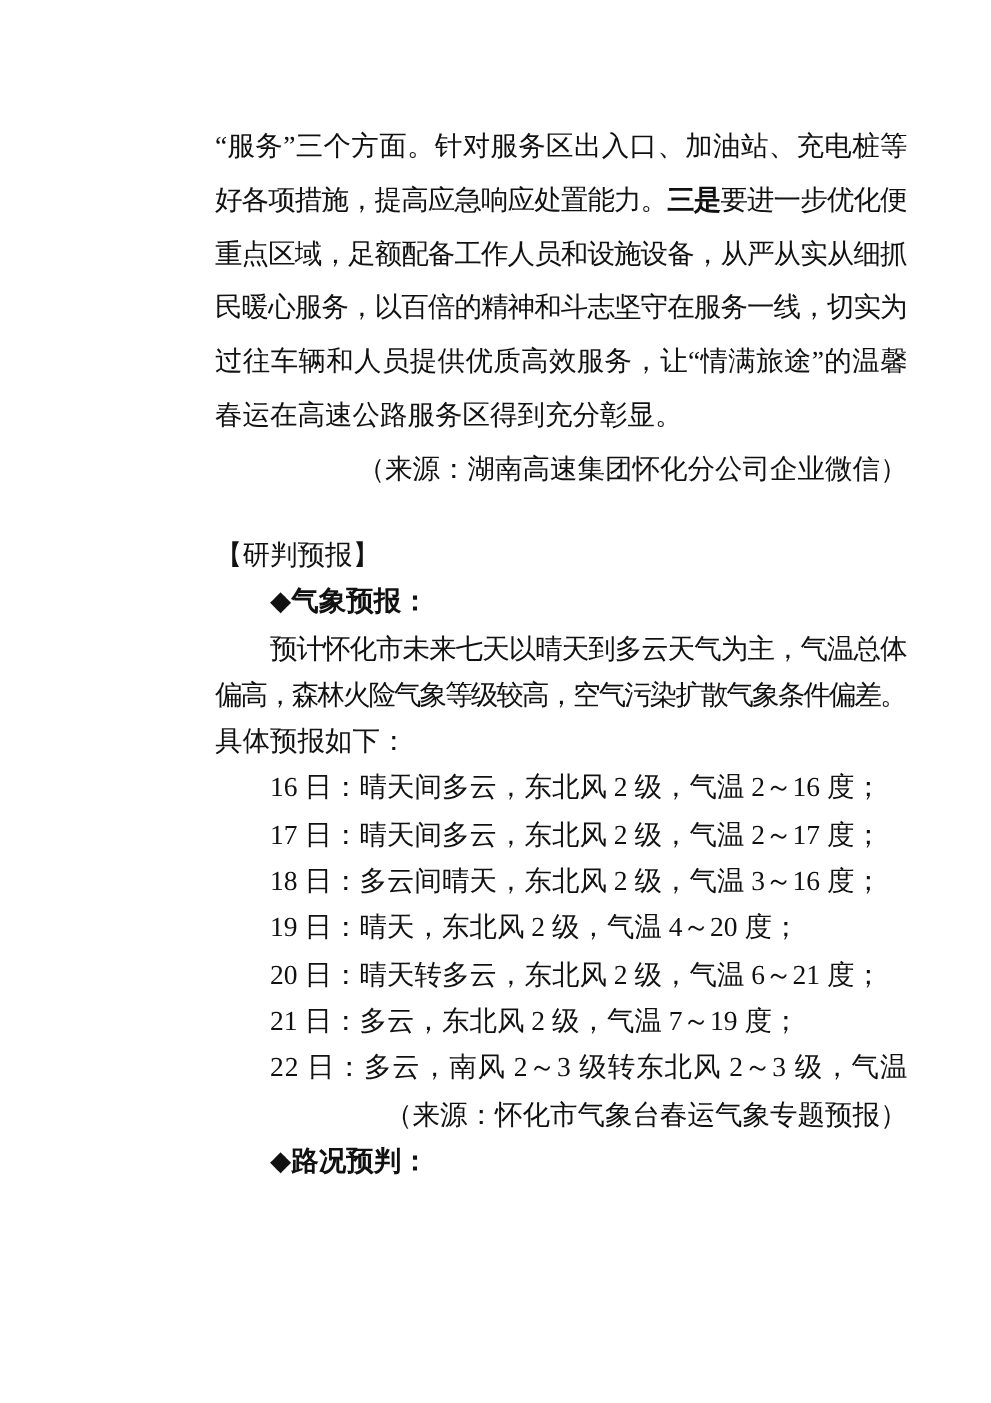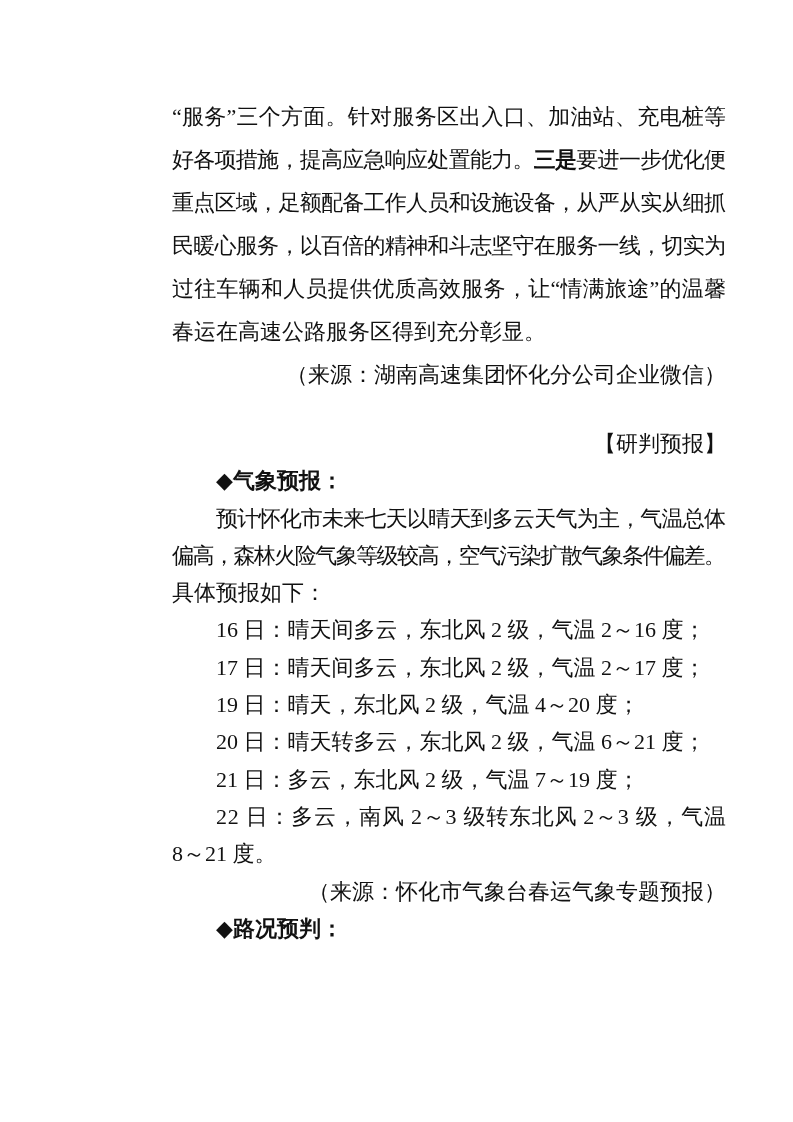--- a/index.html
+++ b/index.html
@@ -45,29 +45,29 @@
       <div class="section" style="top: 95px;">
         <div class="line" style="height: 43px; line-height: 43px;"><span class="ln" style="letter-spacing: 0.25875px;"><span>“服务”三个方面。针对服务区出入口、加油站、充电桩等</span></span></div>
         <div class="line" style="height: 43px; line-height: 43px;"><span class="ln" style="letter-spacing: -0.72px;"><span>好各项措施，提高应急响应处置能力。</span><b>三是</b><span>要进一步优化便</span></span></div>
         <div class="line" style="height: 43px; line-height: 43px;"><span class="ln" style="letter-spacing: -0.72px;"><span>重点区域，足额配备工作人员和设施设备，从严从实从细抓</span></span></div>
         <div class="line" style="height: 43px; line-height: 43px;"><span class="ln" style="letter-spacing: -0.72px;"><span>民暖心服务，以百倍的精神和斗志坚守在服务一线，切实为</span></span></div>
         <div class="line" style="height: 43px; line-height: 43px;"><span class="ln" style="letter-spacing: 0.25875px;"><span>过往车辆和人员提供优质高效服务，让“情满旅途”的温馨</span></span></div>
         <div class="line" style="height: 43px; line-height: 43px;"><span class="ln"><span>春运在高速公路服务区得到充分彰显。</span></span></div>
         <div class="line right" style="height: 43px; line-height: 43px;"><span class="ln"><span>（来源：湖南高速集团怀化分公司企业微信）</span></span></div>
       </div>
       <div class="section" style="top: 425px;">
-        <div class="line" style="height: 37.3px; line-height: 37.3px; text-align: right;"><span class="ln"><span>【研判预报】</span></span></div>
+        <div class="line" style="height: 37.3px; line-height: 37.3px;"><span class="ln"><span>【研判预报】</span></span></div>
         <div class="line indent" style="height: 37.3px; line-height: 37.3px;"><span class="ln"><b>◆气象预报：</b></span></div>
         <div class="line indent" style="height: 37.3px; line-height: 37.3px;"><span class="ln" style="letter-spacing: -0.782609px;"><span>预计怀化市未来七天以晴天到多云天气为主，气温总体</span></span></div>
         <div class="line" style="height: 37.3px; line-height: 37.3px;"><span class="ln" style="letter-spacing: -1.53846px;"><span>偏高，森林火险气象等级较高，空气污染扩散气象条件偏差。</span></span></div>
         <div class="line" style="height: 37.3px; line-height: 37.3px;"><span class="ln"><span>具体预报如下：</span></span></div>
         <div class="line indent" style="height: 37.3px; line-height: 37.3px;"><span class="ln"><span>16 日：晴天间多云，东北风 2 级，气温 2～16 度；</span></span></div>
         <div class="line indent" style="height: 37.3px; line-height: 37.3px;"><span class="ln"><span>17 日：晴天间多云，东北风 2 级，气温 2～17 度；</span></span></div>
+        <div class="line indent" style="height: 37.3px; line-height: 37.3px;"><span class="ln"><span>18 日：多云间晴天，东北风 2 级，气温 3～16 度；</span></span></div>
         <div class="line indent" style="height: 37.3px; line-height: 37.3px;"><span class="ln"><span>19 日：晴天，东北风 2 级，气温 4～20 度；</span></span></div>
         <div class="line indent" style="height: 37.3px; line-height: 37.3px;"><span class="ln"><span>20 日：晴天转多云，东北风 2 级，气温 6～21 度；</span></span></div>
         <div class="line indent" style="height: 37.3px; line-height: 37.3px;"><span class="ln"><span>21 日：多云，东北风 2 级，气温 7～19 度；</span></span></div>
         <div class="line indent" style="height: 37.3px; line-height: 37.3px;"><span class="ln" style="letter-spacing: 0.732143px;"><span>22 日：多云，南风 2～3 级转东北风 2～3 级，气温</span></span></div>
-        <div class="line" style="height: 37.3px; line-height: 37.3px;"><span class="ln"><span>8～21 度。</span></span></div>
         <div class="line right" style="height: 37.3px; line-height: 37.3px;"><span class="ln"><span>（来源：怀化市气象台春运气象专题预报）</span></span></div>
         <div class="line indent" style="height: 37.3px; line-height: 37.3px;"><span class="ln"><b>◆路况预判：</b></span></div>
       </div>
     </div>
 </div>
 
 </body></html>

